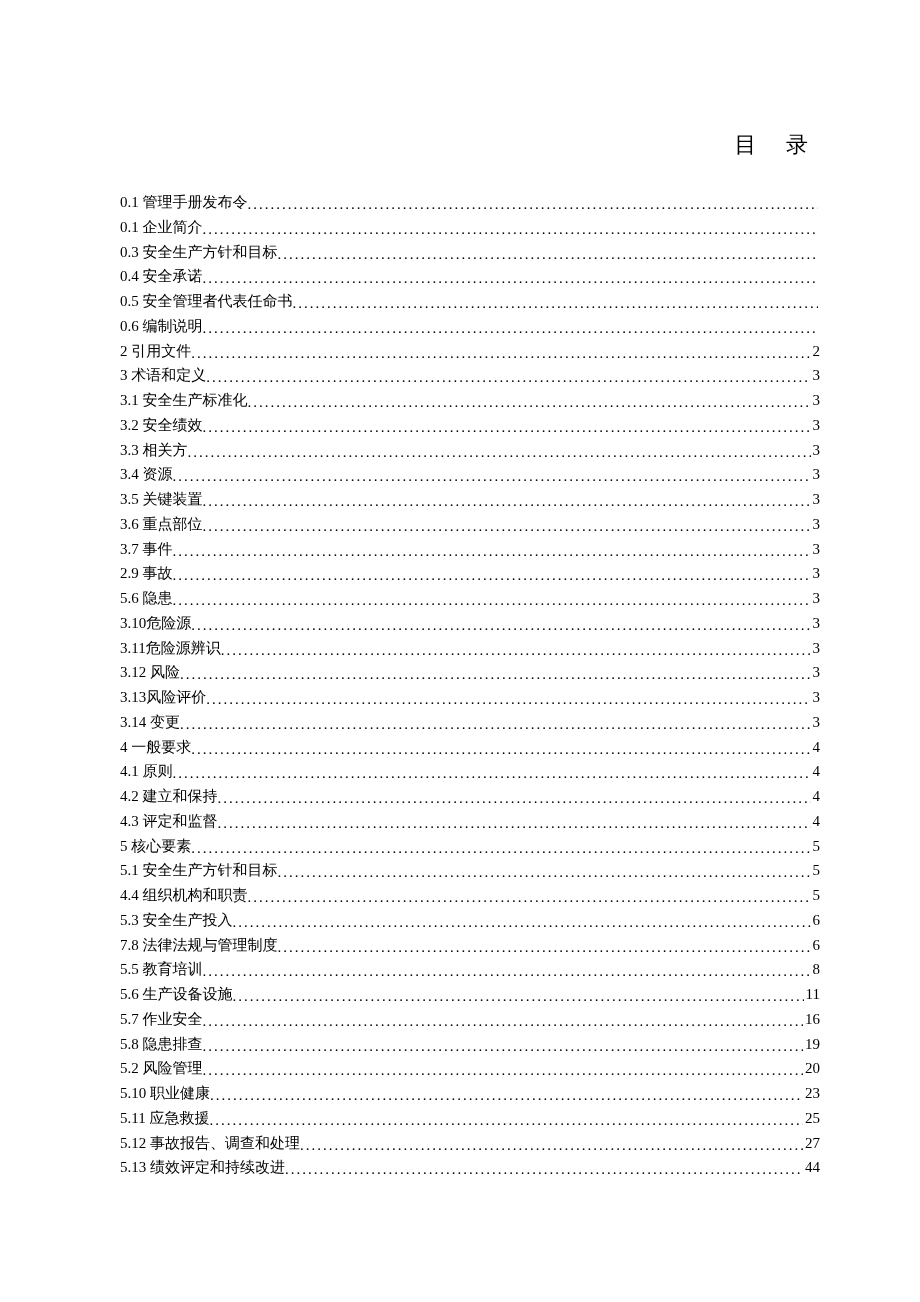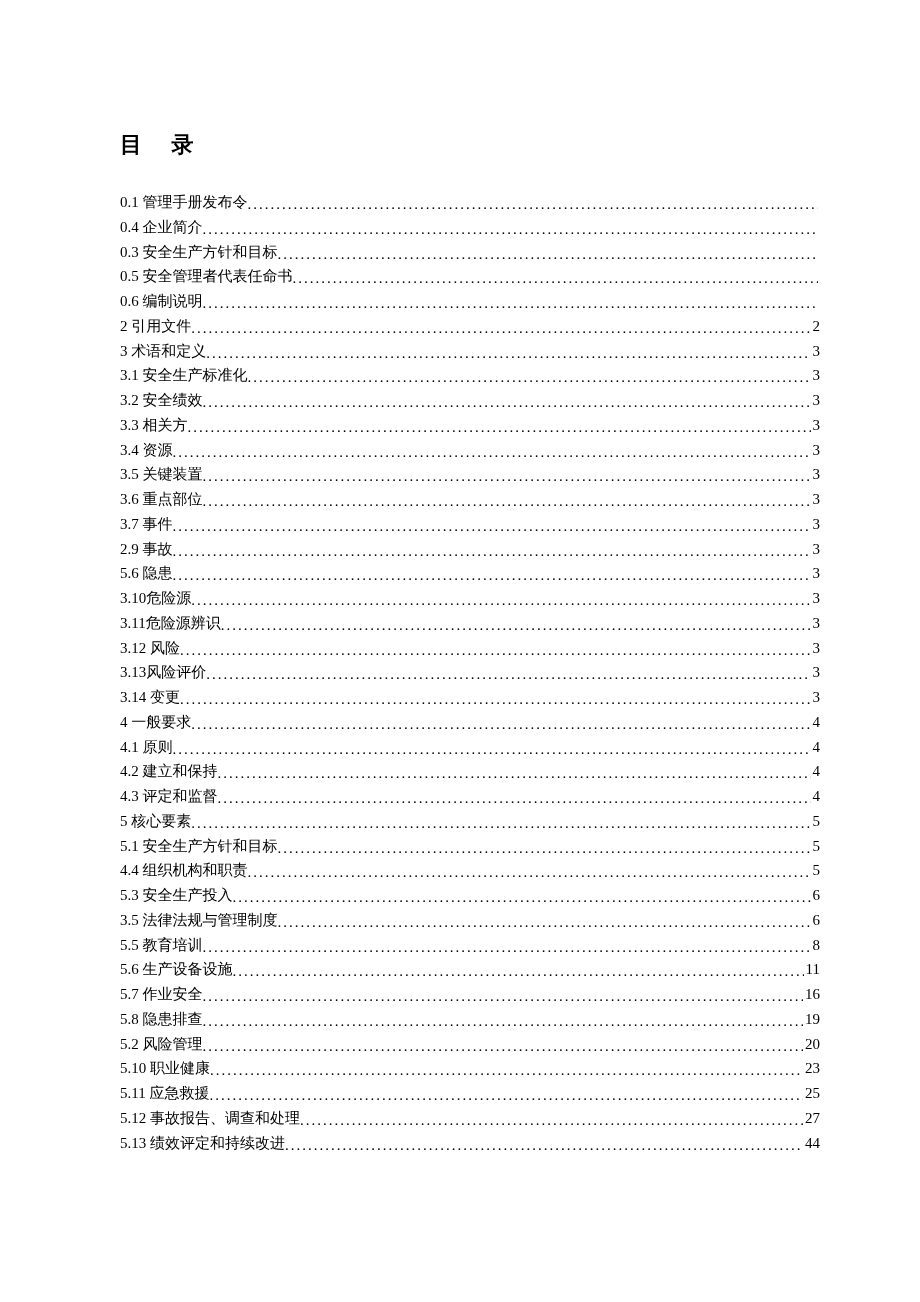--- a/index.html
+++ b/index.html
@@ -11,23 +11,23 @@
       background: #ffffff;
       font-family: "SimSun", "宋体", serif;
       width: 920px;
       height: 1302px;
       position: relative;
     }
     .page {
       padding: 130px 100px 100px 120px;
     }
     .title {
-      text-align: left;
+      text-align: right;
       font-size: 22px;
-      font-weight: bold;
+      font-weight: normal;
       margin-bottom: 30px;
       letter-spacing: 12px;
     }
     .toc-list {
       font-size: 15px;
       line-height: 1.65;
       color: #000;
     }
     .toc-entry {
       display: flex;
@@ -60,30 +60,35 @@
 
 <div class="page">
   <h1 class="title">目 录</h1>
   <div class="toc-list">
       <div class="toc-entry">
         <span class="toc-label">0.1 管理手册发布令</span>
         <span class="toc-dots"></span>
         <span class="toc-page"></span>
       </div>
       <div class="toc-entry">
-        <span class="toc-label">0.4 企业简介</span>
+        <span class="toc-label">0.1 企业简介</span>
         <span class="toc-dots"></span>
         <span class="toc-page"></span>
       </div>
       <div class="toc-entry">
         <span class="toc-label">0.3 安全生产方针和目标</span>
         <span class="toc-dots"></span>
         <span class="toc-page"></span>
       </div>
       <div class="toc-entry">
+        <span class="toc-label">0.4 安全承诺</span>
+        <span class="toc-dots"></span>
+        <span class="toc-page"></span>
+      </div>
+      <div class="toc-entry">
         <span class="toc-label">0.5 安全管理者代表任命书</span>
         <span class="toc-dots"></span>
         <span class="toc-page"></span>
       </div>
       <div class="toc-entry">
         <span class="toc-label">0.6 编制说明</span>
         <span class="toc-dots"></span>
         <span class="toc-page"></span>
       </div>
       <div class="toc-entry">
@@ -200,21 +205,21 @@
         <span class="toc-label">4.4 组织机构和职责</span>
         <span class="toc-dots"></span>
         <span class="toc-page">5</span>
       </div>
       <div class="toc-entry">
         <span class="toc-label">5.3 安全生产投入</span>
         <span class="toc-dots"></span>
         <span class="toc-page">6</span>
       </div>
       <div class="toc-entry">
-        <span class="toc-label">3.5 法律法规与管理制度</span>
+        <span class="toc-label">7.8 法律法规与管理制度</span>
         <span class="toc-dots"></span>
         <span class="toc-page"> 6</span>
       </div>
       <div class="toc-entry">
         <span class="toc-label">5.5 教育培训</span>
         <span class="toc-dots"></span>
         <span class="toc-page"> 8</span>
       </div>
       <div class="toc-entry">
         <span class="toc-label">5.6 生产设备设施</span>

